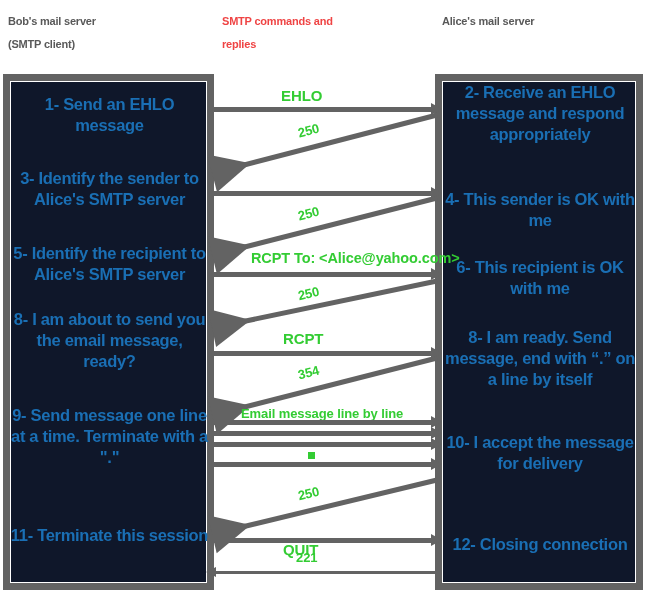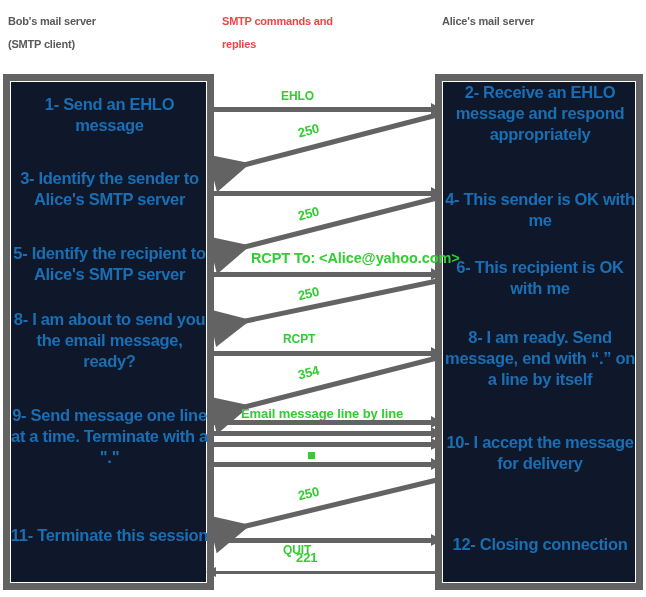--- a/index.html
+++ b/index.html
@@ -83,21 +83,21 @@
   .lbl{
     position:absolute;
     color:#33cc33;
     font-weight:bold;
     font-size:12.5px;
     line-height:14px;
     white-space:nowrap;
     letter-spacing:-0.1px;
   }
   .lbl.code{font-size:13px;}
-  .lbl.cmd{font-size:12px;}
+  .lbl.cmd{font-size:15px;}
   .lbl.wide{font-size:14.5px;}
 
   
   #dot-marker{
     position:absolute;
     width:7px;height:7px;
     background:#33cc33;
   }
 </style>
 </head>

